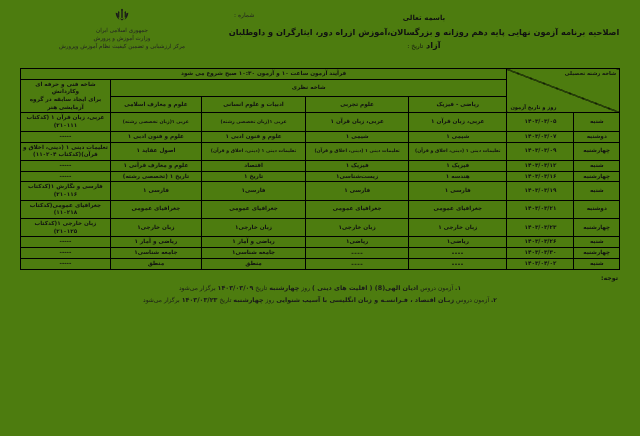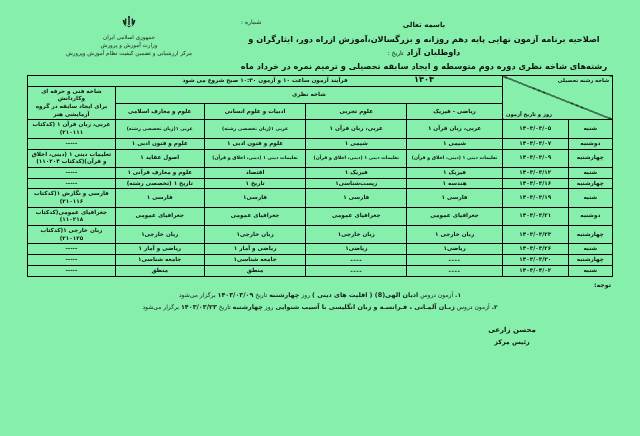--- a/index.html
+++ b/index.html
@@ -7,22 +7,22 @@
     margin: 0; padding: 0;
     width: 640px; height: 436px;
     background: #ffffff;
     font-family: "DejaVu Sans", "Liberation Sans", sans-serif;
     color: #111;
     overflow: hidden;
   }
   .page {
     position: relative;
     width: 640px; height: 436px;
-    background: #86efac;
-    padding: 11px;
+    background: #4d7c0f;
+    padding: 4px;
   }
 
   
   .masthead {
     display: flex;
     flex-direction: row-reverse;
     align-items: flex-start;
     padding: 4px 14px 0 14px;
     height: 62px;
   }
@@ -213,21 +213,20 @@
 
     <div class="title-block">
       <div class="meta-row">
         <span>شماره :</span>
       </div>
       <div class="basmala">باسمه تعالی</div>
       <div class="title-main">
         <span>اصلاحیه برنامه آزمون نهایی پایه دهم روزانه و بزرگسالان،آموزش ازراه دور، ایثارگران و داوطلبان آزاد</span>
         <span class="date-label">تاریخ :</span>
       </div>
-      <div class="title-sub">رشته‌های شاخه نظری دوره دوم متوسطه و ایجاد سابقه تحصیلی و ترمیم نمره در خرداد ماه ۱۴۰۳</div>
     </div>
 
   </div>
 
   <div class="table-wrap">
     <table class="sched">
       <colgroup>
         <col class="c-day">
           <col class="c-date">
           <col class="c-riazi">
@@ -359,21 +358,17 @@
             <td class="tech">-----</td>
           </tr>
         </tbody>
     </table>
   </div>
 
   <div class="notes">
     <div class="notes-title">توجه:</div>
     <div id="notes-list">
         <div class="note-line"><span class="num">۱.</span> <span>آزمون دروس</span> <b>ادیان الهی(8) ( اقلیت های دینی )</b> <span>روز</span> <b>چهارشنبه</b> <span>تاریخ</span> <b>۱۴۰۳/۰۳/۰۹</b> <span>برگزار می‌شود</span></div>
-        <div class="note-line"><span class="num">۲.</span> <span>آزمون دروس</span> <b>زبـان آلمـانی ، فـرانسـه و زبان انگلیسی با آسیب شنوایی</b> <span>روز</span> <b>چهارشنبه</b> <span>تاریخ</span> <b>۱۴۰۳/۰۳/۲۳</b> <span>برگزار می‌شود</span></div>
+        <div class="note-line"><span class="num">۲.</span> <span>آزمون دروس</span> <b>زبـان اقتصاد ، فـرانسـه و زبان انگلیسی با آسیب شنوایی</b> <span>روز</span> <b>چهارشنبه</b> <span>تاریخ</span> <b>۱۴۰۳/۰۳/۲۳</b> <span>برگزار می‌شود</span></div>
       </div>
-    <div class="signature">
-      <div class="sig-name">محسن زارعی</div>
-      <div class="sig-role">رئیس مرکز</div>
-    </div>
   </div>
 
 </div>
 
 </body></html>

